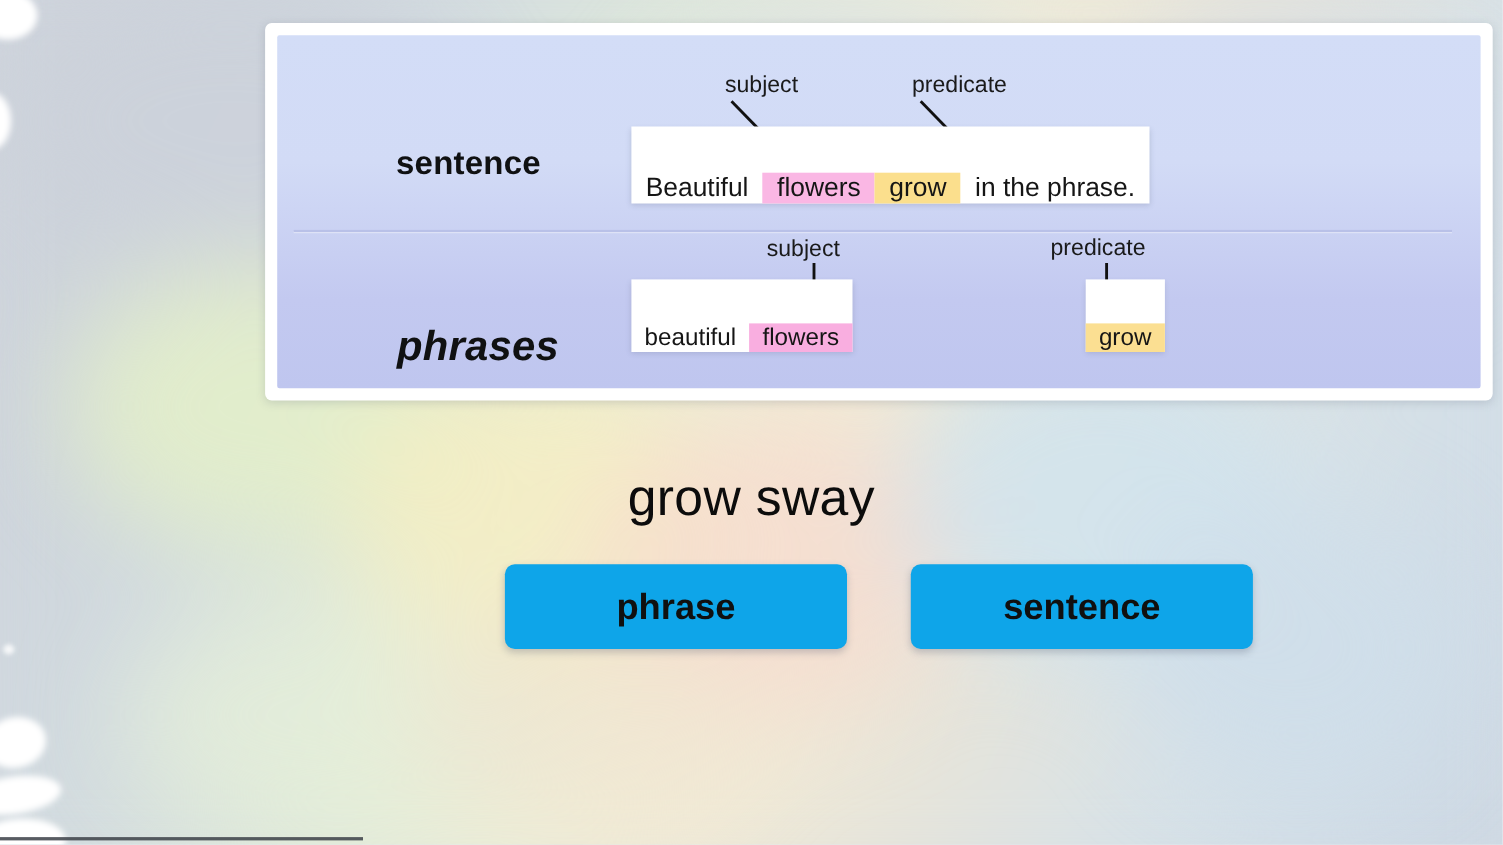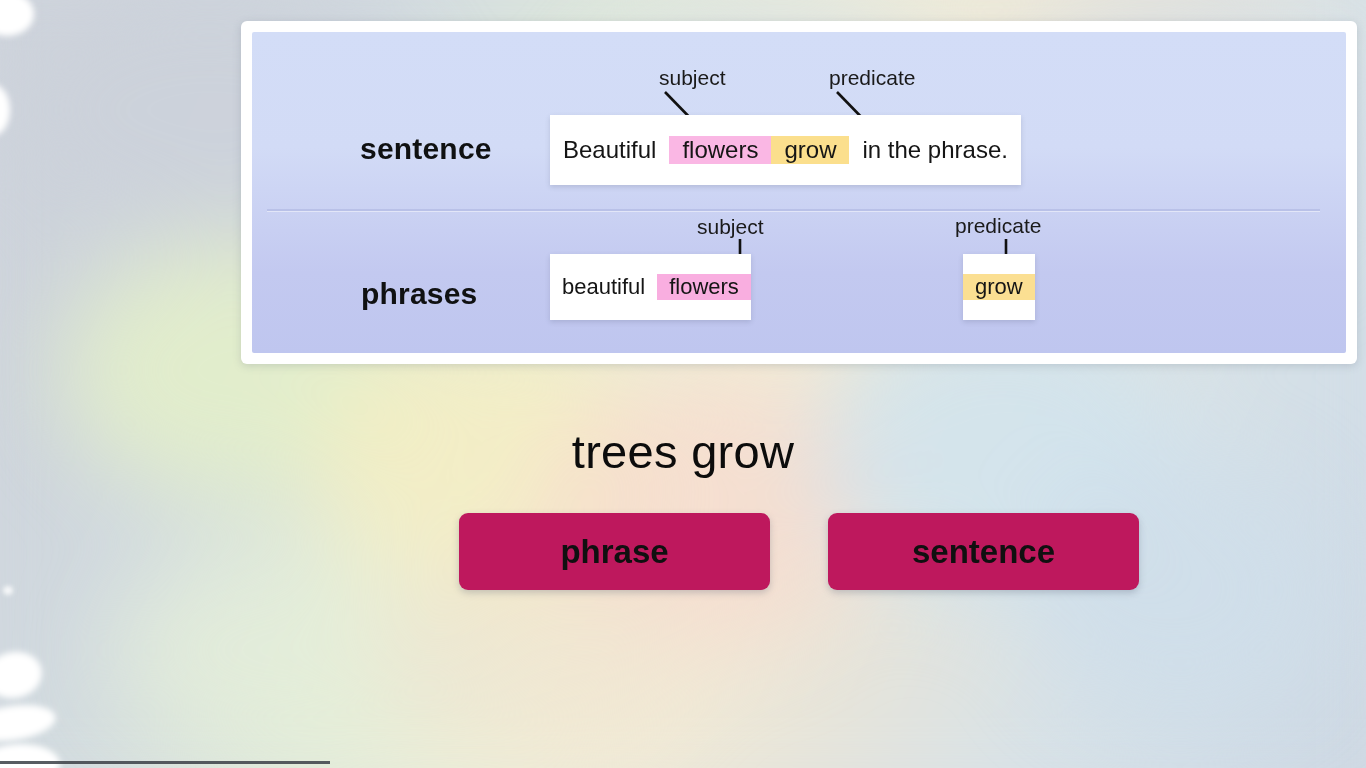--- a/index.html
+++ b/index.html
@@ -103,29 +103,30 @@
   .row-phrases  { top: 179px; height: 162px; }
 
   .row-label {
     position: absolute;
     font-weight: bold;
     color: #101112;
     letter-spacing: .2px;
     white-space: nowrap;
   }
   .row-sentence .row-label { left: 108px; top: 100px; font-size: 30px; }
-  .row-phrases  .row-label { left: 109px; top: 66px;  font-size: 30px; }
+  .row-phrases  .row-label { left: 109px; top: 83px;  font-size: 38px; font-style: italic; }
 
   
   .strip {
     position: absolute;
     display: flex;
-    align-items: center;
+    align-items: flex-end;
     background: #ffffff;
     box-shadow: 0 2px 5px rgba(70,80,110,.2);
+    margin-left: 24px;
   }
   .strip .cell {
     display: flex;
     align-items: center;
     justify-content: center;
     white-space: nowrap;
     color: #151515;
   }
 
   .strip-sentence {
@@ -181,21 +182,21 @@
     position: absolute;
     left: 459px;
     top: 513px;
     display: flex;
     gap: 58px;
   }
 
   .answer-btn {
     width: 311px;
     height: 77px;
-    background: #be185d;
+    background: #0ea5e9;
     border: none;
     border-radius: 9px;
     font-family: "Liberation Sans", "DejaVu Sans", sans-serif;
     font-size: 33px;
     font-weight: bold;
     color: #101010;
     cursor: pointer;
     box-shadow: 0 3px 7px rgba(80,90,110,.28);
     display: flex;
     align-items: center;
@@ -285,20 +286,20 @@
         </div>
 
         <div class="strip strip-phr-b">
           <span class="cell hl-yellow-2">grow</span>
         </div>
       </div>
 
     </div>
   </div>
 
-  <div class="prompt">trees grow</div>
+  <div class="prompt">grow sway</div>
 
   <div class="answers">
     <button class="answer-btn">phrase</button>
     <button class="answer-btn">sentence</button>
   </div>
 
 </div>
 
 </body></html>

